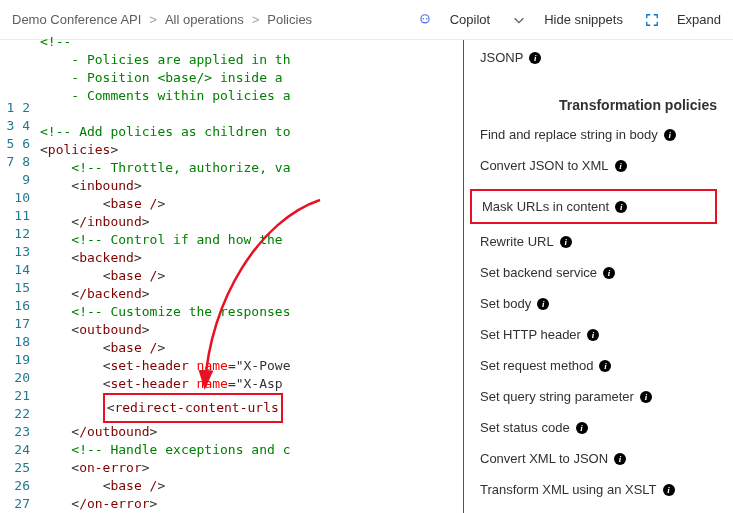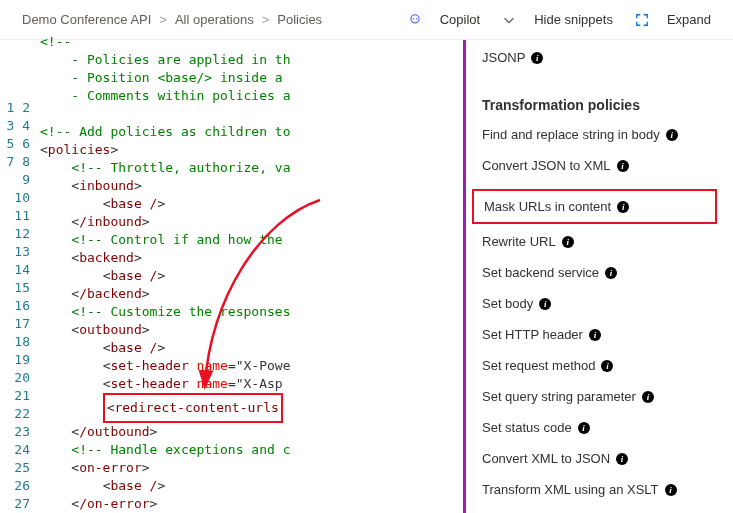--- a/index.html
+++ b/index.html
@@ -1,31 +1,31 @@
 <!DOCTYPE html>
 <html><head>
 <meta charset="utf-8">
 <style>
 * { margin:0; padding:0; box-sizing:border-box; }
 body { font-family:"Segoe UI",Arial,sans-serif; font-size:13px; color:#323130; width:733px; height:513px; overflow:hidden; background:#fff; position:relative; }
-.topbar { height:40px; border-bottom:1px solid #edebe9; display:flex; align-items:center; padding:0 22px; }
+.topbar { height:40px; border-bottom:1px solid #edebe9; display:flex; align-items:center; padding:0 12px; }
 .crumbs { display:flex; gap:8px; color:#605e5c; font-size:13px; align-items:center; }
 .crumbs .sep { color:#a19f9d; }
 .top-actions { margin-left:auto; display:flex; gap:22px; align-items:center; }
 .act { display:flex; align-items:center; gap:18px; color:#323130; font-size:13px; cursor:pointer; }
 .main { display:flex; height:calc(100% - 40px); }
 .editor { display:flex; flex:1; min-width:0; position:relative;align-items:flex-end; }
 .gutter { width:40px; text-align:right; padding:6px 10px 0 0; color:#237893; font-family:Consolas,monospace; font-size:13px; line-height:18px; user-select:none; background:#fff; }
 .code { flex:1; padding:6px 0 0 0; font-family:Consolas,monospace; font-size:13px; line-height:18px; white-space:pre; overflow:hidden; color:#333; position:relative; }
 .c-c { color:#008000; } 
 .c-t { color:#800000; } 
 .c-a { color:#ff0000; } 
 .c-p { color:#333; }    
 .hl-box { border:2px solid #e81123; padding:4px 2px; display:inline-block; }
-.side { width:270px; border-left:3px solid #a21caf; padding:10px 16px 0 16px; overflow:hidden; }
+.side { width:270px; border-left:1px solid #a21caf; padding:10px 16px 0 16px; overflow:hidden;text-align:right; }
 .side-item { font-size:13px; color:#323130; margin:0 0 16px 0; display:flex; align-items:center; gap:6px; cursor:pointer; }
 .side-head { font-size:14px; font-weight:600; margin:16px 0 14px 0; color:#323130; }
 .info-ic { width:12px; height:12px; border-radius:50%; background:#000; color:#fff; font-size:9px; display:inline-flex; align-items:center; justify-content:center; font-weight:bold; font-style:italic; font-family:Georgia,serif; }
 .hl-side { border:2.5px solid #e81123; padding:8px 10px; margin-left:-10px; margin-bottom:10px; }
 .hl-side .side-item { margin:0; }
 .ind { display:flex; gap:14px; }
 svg.arrow { position:absolute; pointer-events:none; z-index:5; }
 .copilot-ic { width:14px; height:14px; }
 </style>
 </head>

